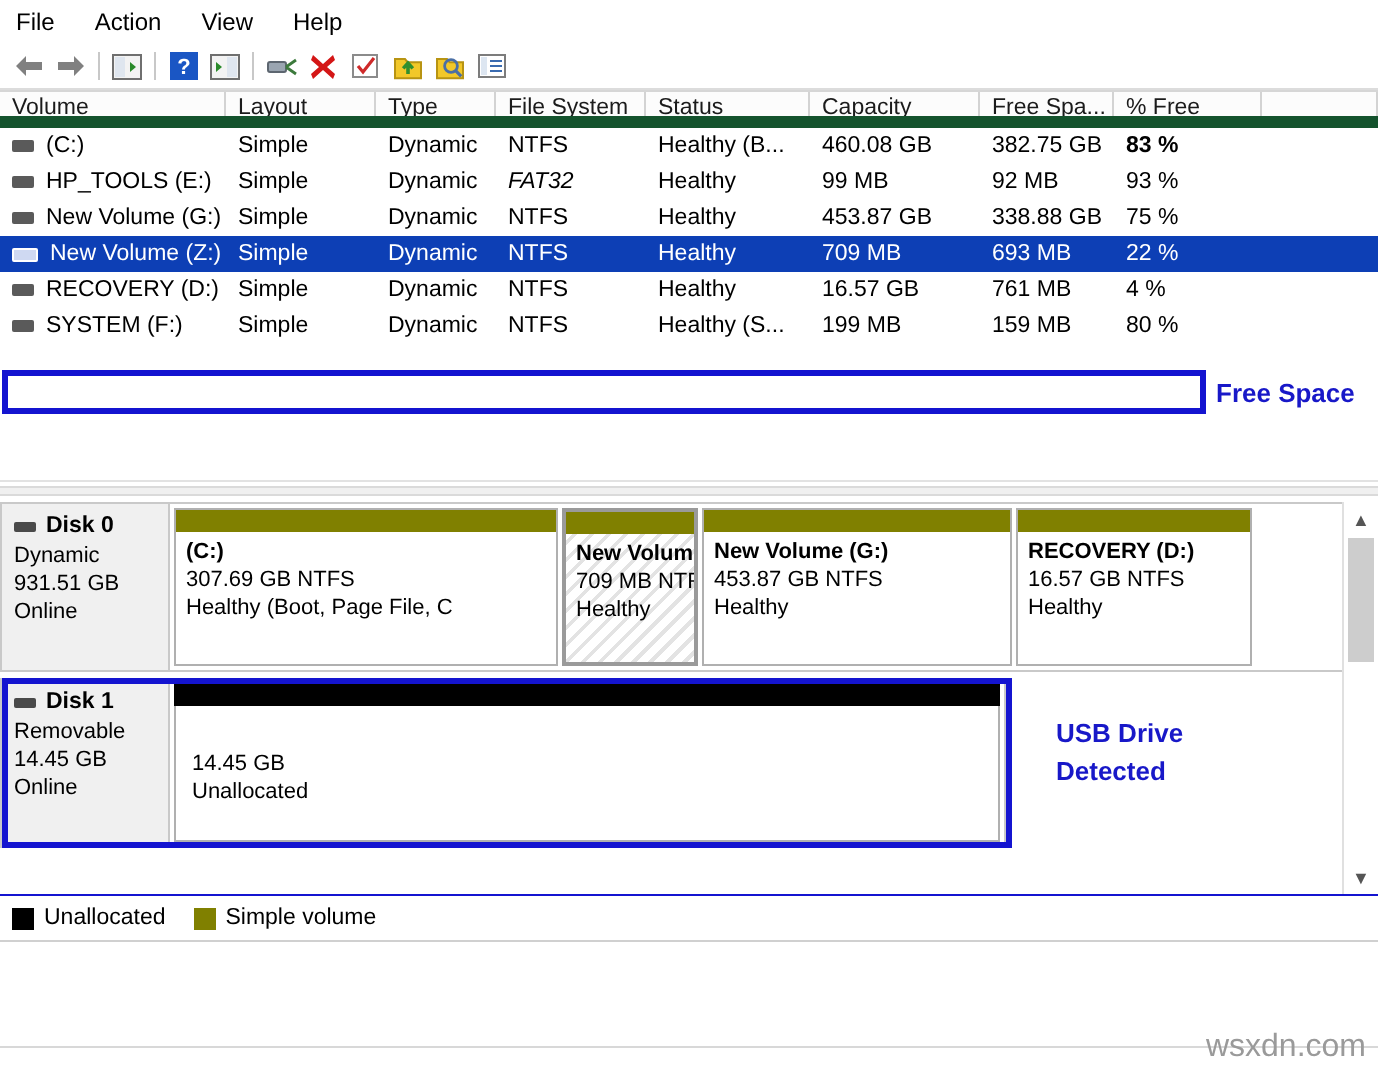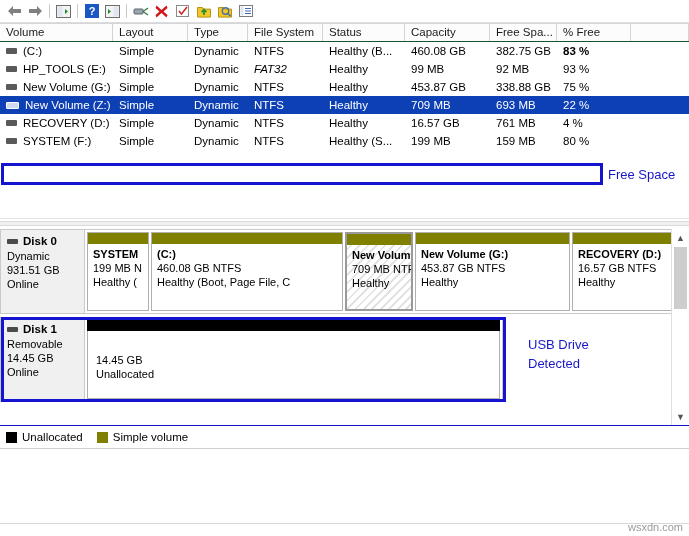--- a/index.html
+++ b/index.html
@@ -29,33 +29,33 @@
   .menu-item{font-size:12px;color:#000;margin-right:20px;}
 
   
   .toolbar{height:22px;display:flex;align-items:center;padding-left:4px;background:#fff;
            border-bottom:1px solid #dcdcdc;}
   .tb{width:21px;height:20px;display:flex;align-items:center;justify-content:center;}
   .tb-sep{width:1px;height:14px;background:#c8c8c8;margin:0 3px;}
 
   
   .listpane{position:relative;height:195px;background:#fff;}
-  .hdr{display:flex;height:19px;border-top:1px solid #d6d6d6;border-bottom:1px solid #14532d;
+  .hdr{display:flex;height:19px;border-top:1px solid #d6d6d6;border-bottom:6px solid #14532d;
        background:#fcfcfc;box-sizing:border-box;}
   .hdr .cell{box-sizing:border-box;border-right:1px solid #d3d3d3;padding:2px 0 0 6px;
              font-size:11.5px;color:#1b1b1b;overflow:hidden;white-space:nowrap;}
   .row{display:flex;height:18px;align-items:center;box-sizing:border-box;position:relative;}
   .row .cell{box-sizing:border-box;padding-left:6px;font-size:11.5px;white-space:nowrap;overflow:hidden;}
   .vol-cell{display:flex;align-items:center;padding-left:6px !important;}
   .vico{width:11px;height:6px;background:#5a5a5a;border-radius:1px;margin-right:6px;flex:none;}
   .row.selected{background:#0d3fb5;color:#fff;}
   .row.selected .vico{background:#cfd9f2;border:1px solid #fff;height:5px;}
   .selbox{position:absolute;left:1px;top:140px;width:602px;height:22px;
           border:3px solid #1414d0;box-sizing:border-box;pointer-events:none;}
-  .annot{position:absolute;font-weight:normal;color:#1818c8;font-size:13px;}
+  .annot{position:absolute;font-weight:bold;color:#1818c8;font-size:13px;}
 
   
   .splitter{height:10px;background:#fff;border-top:1px solid #e2e2e2;}
   .splitter .bar{height:3px;background:#f0f0f0;border-top:1px solid #dadada;border-bottom:1px solid #dadada;margin-top:2px;}
 
   
   .graphpane{position:relative;height:196px;background:#fff;overflow:hidden;}
   .diskrow{display:flex;height:85px;margin:0 0 0 0;}
   .diskinfo{width:85px;flex:none;background:#f0f0f0;border:1px solid #c9c9c9;
             box-sizing:border-box;padding:4px 0 0 6px;font-size:11px;line-height:14px;}
@@ -85,29 +85,35 @@
   .vs-arrow{width:17px;height:17px;display:flex;align-items:center;justify-content:center;color:#555;font-size:9px;}
   .vs-thumb{position:absolute;left:2px;top:18px;width:13px;height:62px;background:#cdcdcd;}
 
   
   .legend{height:22px;display:flex;align-items:center;padding-left:6px;border-top:1px solid #1414d0;background:#fff;}
   .sw{width:11px;height:11px;margin-right:5px;display:inline-block;}
   .sw.black{background:#000;}
   .sw.olive{background:#808000;}
   .lg-item{display:flex;align-items:center;margin-right:14px;font-size:11.5px;}
   .footline{height:5px;border-top:1px solid #d0d0d0;background:#fff;}
-  .watermark{position:absolute;right:6px;bottom:3px;font-size:11px;color:#9a9a9a;}
+  .watermark{position:absolute;right:6px;bottom:3px;font-size:16px;color:#9a9a9a;}
   .wm-rule{position:absolute;right:0;bottom:12px;width:689px;height:1px;background:#d8d8d8;}
 </style>
 </head>
 <body>
 
 <div class="app">
 
 
+  <div class="menubar">
+    <div class="menu-item">File</div>
+    <div class="menu-item">Action</div>
+    <div class="menu-item">View</div>
+    <div class="menu-item">Help</div>
+  </div>
 
   <div class="toolbar">
     <div class="tb">
       <svg width="15" height="12" viewBox="0 0 15 12">
           <path d="M6 1 L1 6 L6 11 L6 8 L14 8 L14 4 L6 4 Z" fill="#808080"></path>
         </svg>
     </div>
     <div class="tb">
       <svg width="15" height="12" viewBox="0 0 15 12">
           <path d="M9 1 L14 6 L9 11 L9 8 L1 8 L1 4 L9 4 Z" fill="#808080"></path>
@@ -286,33 +292,25 @@
       <div class="diskinfo">
         <div class="dtitle">
             <span class="dico"></span>
           <span>Disk 0</span>
           </div>
         <div>Dynamic</div>
         <div>931.51 GB</div>
         <div>Online</div>
       </div>
       <div class="partarea" id="disk0-parts">
-          <div class="part" style="width: 62px; flex: 0 0 62px;">
-            <div class="cap"></div>
-            <div class="ptxt">
-              <div class="pname">SYSTEM</div>
-              <div class="">199 MB N</div>
-              <div class="">Healthy (</div>
-            </div>
-          </div>
           <div class="part" style="width: 192px; flex: 0 0 192px;">
             <div class="cap"></div>
             <div class="ptxt">
               <div class="pname">(C:)</div>
-              <div class="">460.08 GB NTFS</div>
+              <div class="">307.69 GB NTFS</div>
               <div class="">Healthy (Boot, Page File, C</div>
             </div>
           </div>
           <div class="part sel" style="width: 68px; flex: 0 0 68px;">
             <div class="cap"></div>
             <div class="ptxt">
               <div class="pname">New Volum</div>
               <div class="">709 MB NTF</div>
               <div class="">Healthy</div>
             </div>

